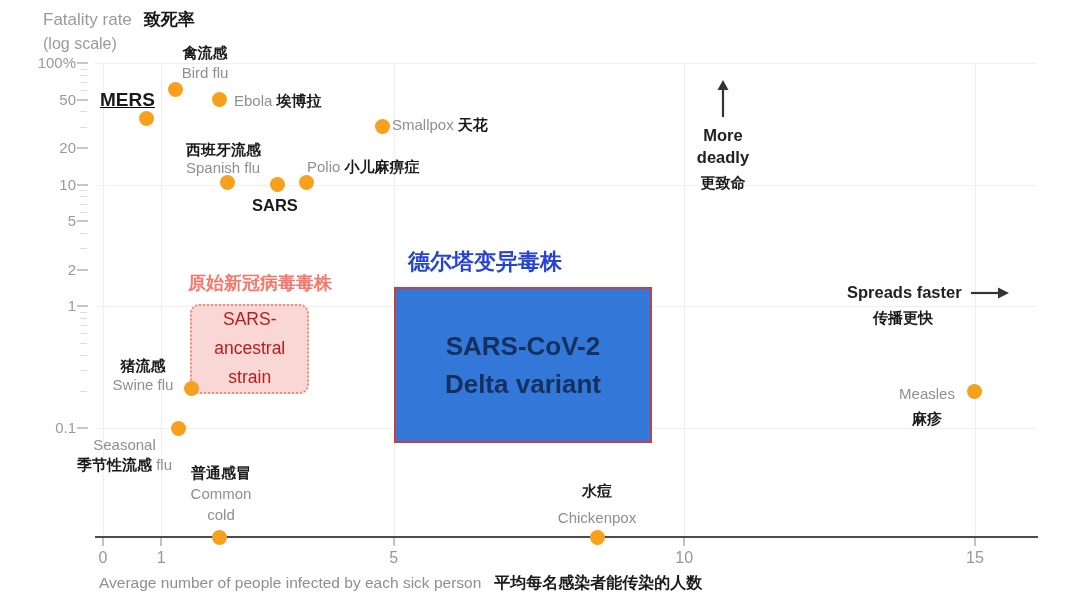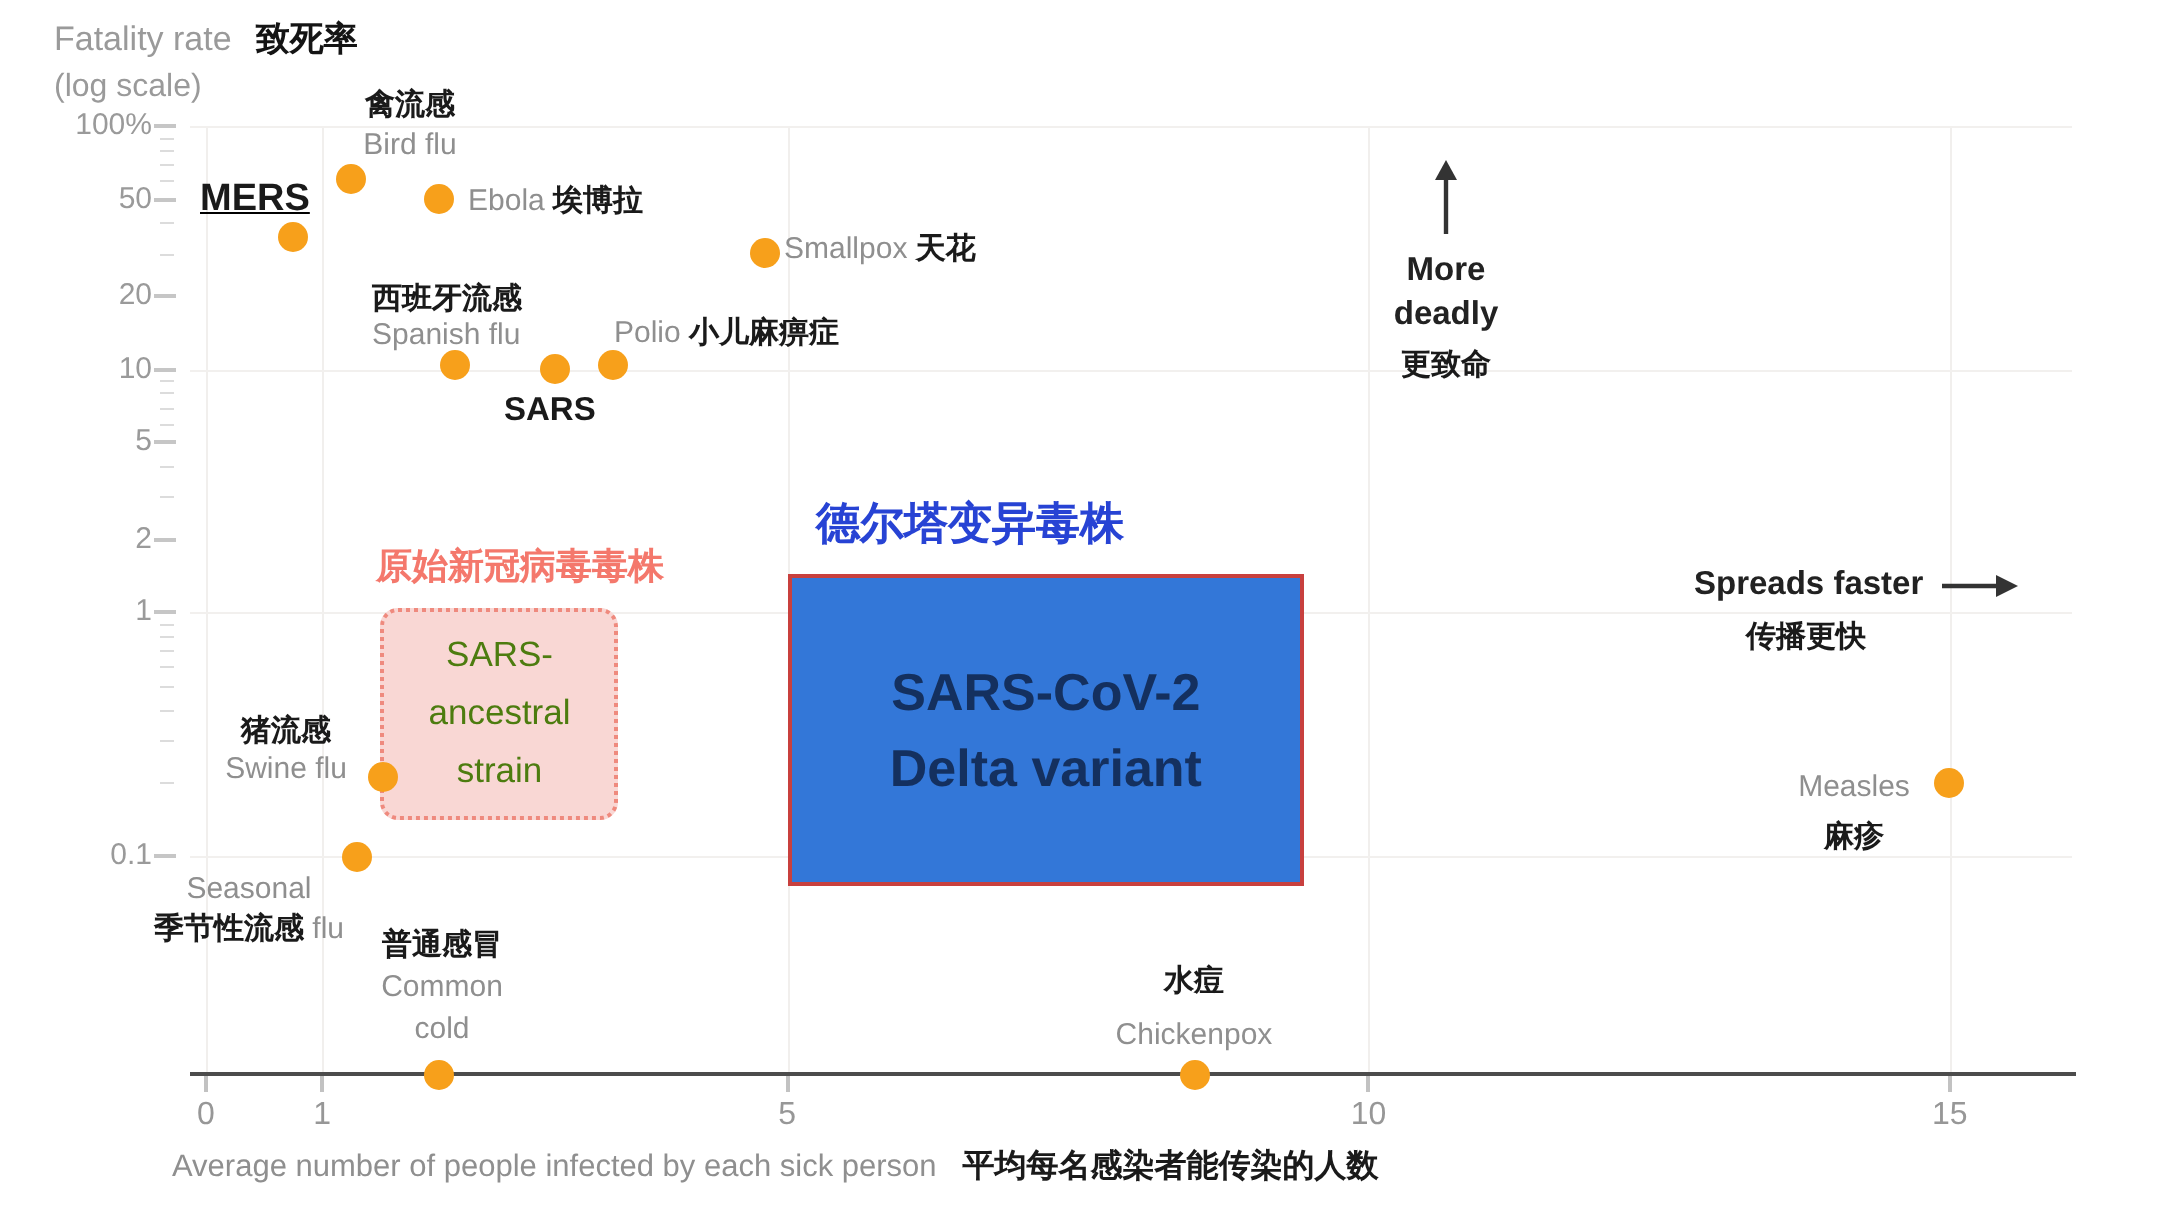--- a/index.html
+++ b/index.html
@@ -10,21 +10,21 @@
   
   .vgrid{position:absolute;top:63px;height:474px;width:1px;background:#f1efed;}
   .hgrid{position:absolute;left:95px;width:941px;height:1px;background:#f2f0ee;}
   .ytick-dash{position:absolute;left:77px;width:11px;height:2px;background:#c6c6c6;}
   .ytick-dash.minor{left:80px;width:7px;height:1px;background:#dcdcdc;}
   .ytick-label{position:absolute;left:14px;width:62px;text-align:right;font-size:15px;color:#9a9a9a;}
   .xtick-dash{position:absolute;top:538px;width:2px;height:8px;background:#c2c2c2;}
   .xtick-label{position:absolute;top:549px;transform:translateX(-50%);font-size:16px;color:#979797;}
   .axis-line{position:absolute;left:95px;top:536px;width:943px;height:2px;background:#4c4c4c;}
   
-  .header{position:absolute;left:27px;top:8px;}
+  .header{position:absolute;left:43px;top:8px;}
   .h-line1{display:flex;gap:12px;align-items:baseline;}
   .h-en{font-size:17px;color:#9a9a9a;}
   .h-zh{font-size:17px;font-weight:bold;color:#141414;}
   .h-note{font-size:16px;color:#9a9a9a;margin-top:4px;}
   
   .dot{position:absolute;width:15px;height:15px;border-radius:50%;z-index:6;}
   .plabel{position:absolute;font-size:15px;line-height:19px;white-space:nowrap;z-index:5;}
   .seg-en{color:#8f8f8f;}
   .seg-zh{color:#1a1a1a;font-weight:bold;}
   .seg-b{color:#1a1a1a;font-weight:bold;}
@@ -38,21 +38,21 @@
   .delta-title{left:408px;top:247px;font-size:22px;}
   
   .more-deadly{position:absolute;left:673px;top:80px;width:100px;text-align:center;
     font-weight:bold;color:#222;font-size:16.5px;line-height:22px;}
   .more-deadly .zh{font-size:15px;margin-top:4px;color:#1a1a1a;}
   .more-deadly svg{display:block;margin:0 auto 6px auto;}
   .spreads-faster{position:absolute;left:847px;top:283px;font-weight:bold;font-size:16.5px;
     color:#222;white-space:nowrap;display:flex;align-items:center;gap:9px;}
   .spreads-zh{position:absolute;left:873px;top:309px;font-weight:bold;font-size:15px;color:#1a1a1a;}
   
-  .xaxis-title{position:absolute;left:86px;top:573px;display:flex;gap:13px;white-space:nowrap;align-items:baseline;}
+  .xaxis-title{position:absolute;left:99px;top:573px;display:flex;gap:13px;white-space:nowrap;align-items:baseline;}
   .xaxis-title .seg-en{font-size:15.5px;}
   .xaxis-title .seg-zh{font-size:16px;}
 </style>
 </head>
 <body>
 
 <div id="canvas">
 
   <div class="header">
     <div class="h-line1">
@@ -111,21 +111,21 @@
       <div class="xtick-dash" style="left: 102px;"></div>
       <div class="xtick-label" style="left: 103px;">0</div>
       <div class="xtick-dash" style="left: 160.125px;"></div>
       <div class="xtick-label" style="left: 161.125px;">1</div>
       <div class="xtick-dash" style="left: 392.625px;"></div>
       <div class="xtick-label" style="left: 393.625px;">5</div>
       <div class="xtick-dash" style="left: 683.25px;"></div>
       <div class="xtick-label" style="left: 684.25px;">10</div>
       <div class="xtick-dash" style="left: 973.875px;"></div>
       <div class="xtick-label" style="left: 974.875px;">15</div>
-      <div class="range-box ancestral" style="left: 190.188px; top: 303.762px; width: 119.156px; height: 106px; background: rgb(249, 215, 212); border-color: rgb(239, 138, 126); border-style: dotted; color: #4d7c0f;">
+      <div class="range-box ancestral" style="left: 190.188px; top: 303.762px; width: 119.156px; height: 90px; background: rgb(249, 215, 212); border-color: rgb(239, 138, 126); border-style: dotted; color: #b91c1c;">
         <div>SARS-</div>
         <div>ancestral</div>
         <div>strain</div>
       </div>
       <div class="box-title ancestral-title" style="color: rgb(244, 120, 108);">原始新冠病毒毒株</div>
       <div class="range-box delta" style="left: 393.625px; top: 286.706px; width: 258.656px; height: 156px; background: rgb(51, 119, 216); border-color: rgb(200, 64, 62); border-style: solid; color: rgb(20, 48, 95);">
         <div>SARS-CoV-2</div>
         <div>Delta variant</div>
       </div>
       <div class="box-title delta-title" style="color: rgb(39, 67, 212);">德尔塔变异毒株</div>

